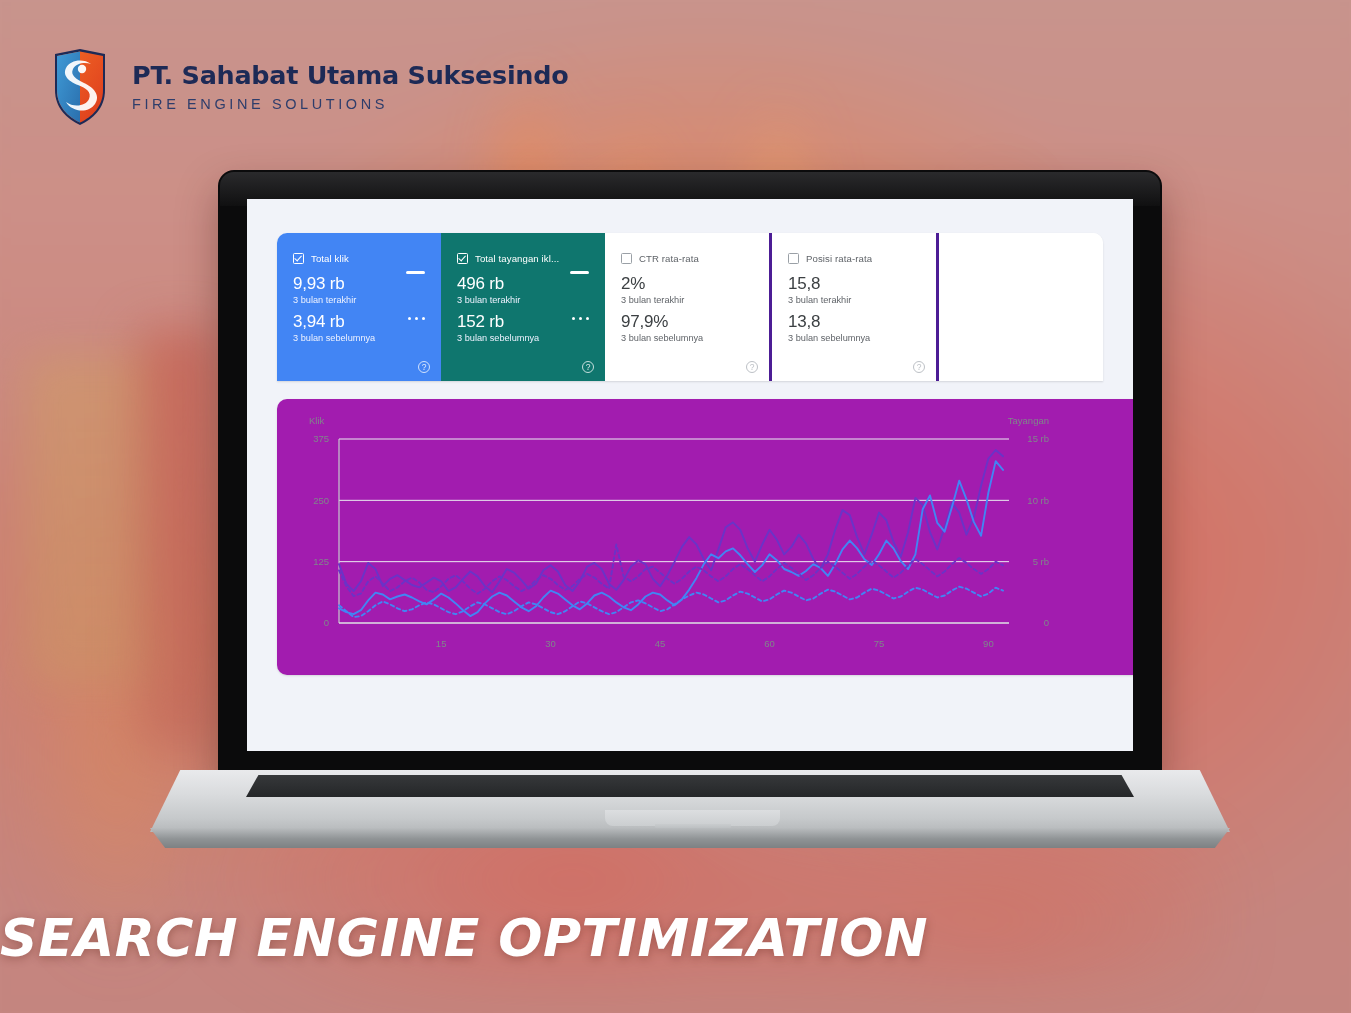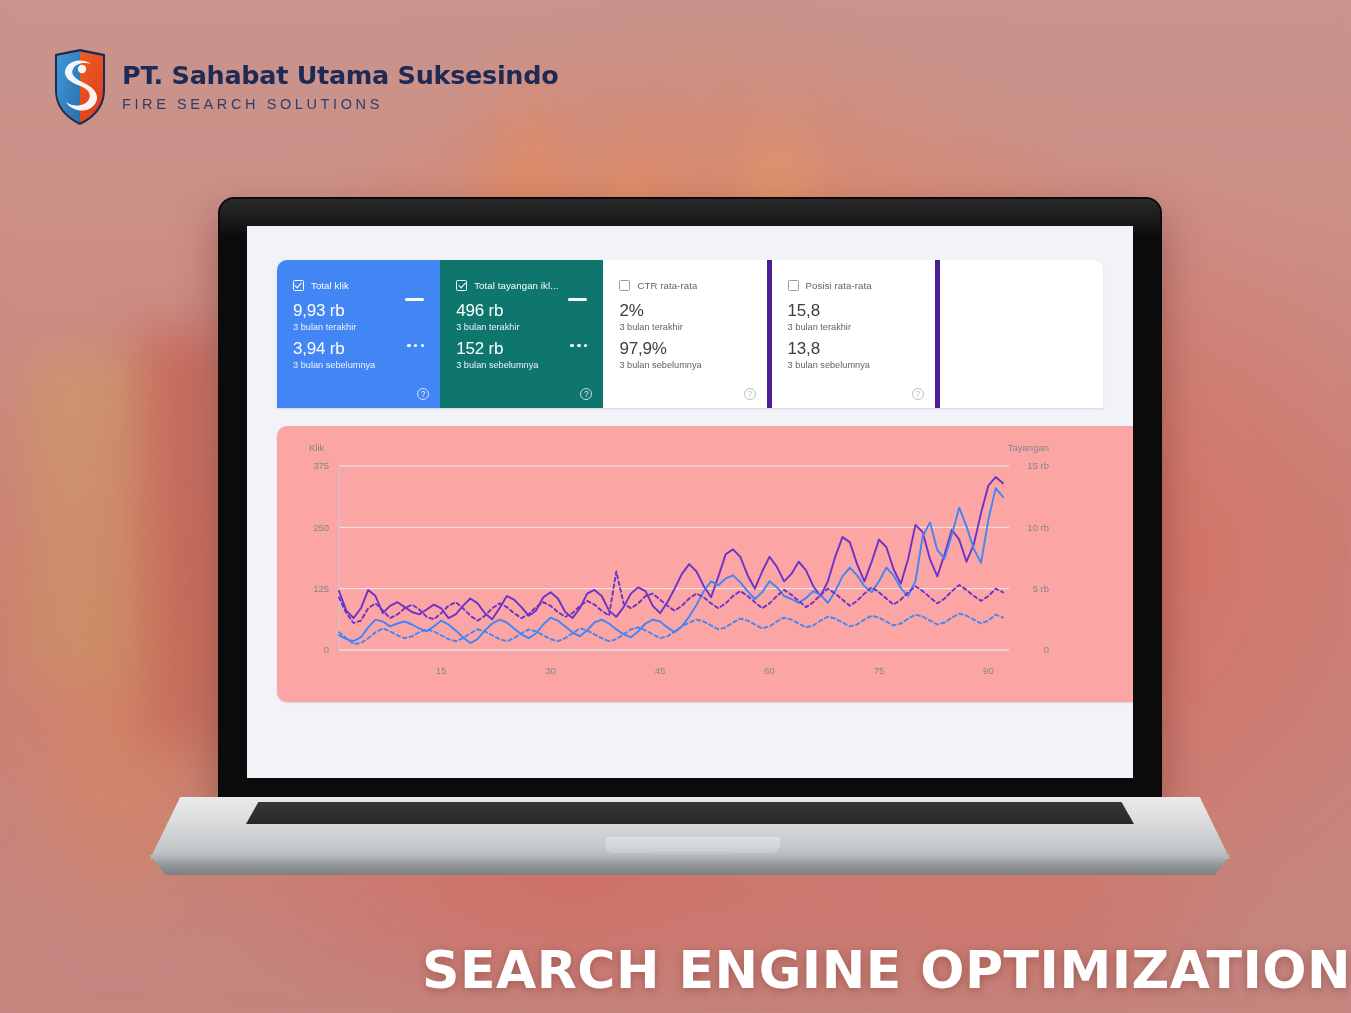--- a/index.html
+++ b/index.html
@@ -41,34 +41,34 @@
   }
   #bg .redglow{
     position:absolute;left:140px;top:600px;width:1080px;height:400px;
     background:radial-gradient(ellipse 540px 220px at 40% 70%, rgba(226,72,56,.55) 0%, rgba(226,72,56,0) 72%),
                radial-gradient(ellipse 420px 180px at 78% 80%, rgba(222,80,60,.42) 0%, rgba(222,80,60,0) 72%);
     filter:blur(30px);
   }
   #bg .veil{position:absolute;inset:0;background:rgba(198,138,132,.30);}
 
   
-  #logo{position:absolute;left:52px;top:48px;display:flex;align-items:center;gap:14px;}
+  #logo{position:absolute;left:52px;top:48px;display:flex;align-items:center;gap:24px;}
   #logo .shield{width:56px;height:78px;position:relative;}
   #logo .txt{display:flex;flex-direction:column;line-height:1;}
   #logo .name{
     font-family:"DejaVu Sans", sans-serif;font-weight:bold;font-size:25.5px;
     color:#1d2a56;letter-spacing:-0.3px;white-space:nowrap;
   }
   #logo .sub{
     font-family:"Liberation Sans", sans-serif;font-size:14.5px;color:#2e3d6b;
     letter-spacing:3.6px;margin-top:9px;white-space:nowrap;
   }
 
   
-  #laptop{position:absolute;left:218px;top:170px;width:944px;height:690px;margin-top:27px;}
+  #laptop{position:absolute;left:218px;top:170px;width:944px;height:690px;}
   #lid{
     position:absolute;left:0;top:0;width:944px;height:608px;
     background:#0b0b0c;border-radius:16px 16px 6px 6px;
     box-shadow:0 18px 40px rgba(60,20,16,.35);
   }
   #lid:before{
     content:"";position:absolute;left:2px;top:2px;right:2px;height:34px;
     border-radius:14px 14px 0 0;
     background:linear-gradient(180deg,#2a2a2c,#101011);
   }
@@ -101,21 +101,21 @@
   }
   #notch{
     position:absolute;left:505px;top:54px;width:76px;height:9px;
     background:linear-gradient(180deg,#c9ccce,#aeb2b4);border-radius:0 0 7px 7px;
   }
 
   
   #dash{position:absolute;left:0;top:0;width:886px;height:552px;padding:34px 30px 0 30px;box-sizing:border-box;}
   #cards{display:flex;width:826px;height:148px;border-radius:10px 10px 0 0;overflow:hidden;
          background:#fff;box-shadow:0 1px 2px rgba(60,64,67,.16);}
-  .card{flex:1;position:relative;padding:17px 16px 0 16px;box-sizing:border-box;border-right:5px solid #4c1d95;}
+  .card{flex:1;position:relative;padding:17px 16px 0 16px;box-sizing:border-box;border-right:3px solid #4c1d95;}
   .card:last-child{border-right:none;}
   .card.blue{background:#4285f4;border-right:none;}
   .card.purple{background:#0f766e;border-right:none;}
   .card.empty{background:#fff;}
   .card .head{display:flex;align-items:center;gap:7px;height:16px;}
   .cbx{width:11px;height:11px;border:1.6px solid #9aa0a6;border-radius:1.5px;display:inline-block;position:relative;box-sizing:border-box;}
   .card.blue .cbx,.card.purple .cbx{border-color:#fff;}
   .card.blue .cbx:after,.card.purple .cbx:after{
     content:"";position:absolute;left:2.4px;top:0.1px;width:3.2px;height:6.2px;
     border:solid #fff;border-width:0 1.6px 1.6px 0;transform:rotate(42deg);
@@ -127,28 +127,28 @@
   .card .p1,.card .p2{font-size:9.2px;color:#5f6368;margin-top:2px;}
   .card.blue .p1,.card.blue .p2,.card.purple .p1,.card.purple .p2{color:#eef2ff;}
   .card .v2{margin-top:8px;}
   .dash-ico{position:absolute;right:16px;top:38px;width:19px;height:3px;background:#fff;border-radius:2px;}
   .dots-ico{position:absolute;right:16px;top:84px;display:flex;gap:3.4px;}
   .dots-ico i{width:3.4px;height:3.4px;border-radius:50%;background:#fff;display:block;}
   .help-ico{position:absolute;right:11px;bottom:8px;width:12px;height:12px;border-radius:50%;
             border:1.3px solid #bdc1c6;color:#bdc1c6;font-size:8.5px;line-height:10px;text-align:center;box-sizing:border-box;}
   .card.blue .help-ico,.card.purple .help-ico{border-color:rgba(255,255,255,.75);color:rgba(255,255,255,.85);}
 
-  #chartcard{margin-top:18px;width:982px;height:276px;background:#fca5a5;border-radius:10px;
+  #chartcard{margin-top:18px;width:982px;height:276px;background:#a21caf;border-radius:10px;
              box-shadow:0 1px 2px rgba(60,64,67,.16);position:relative;}
   #plot{position:absolute;left:0;top:0;width:826px;height:276px;}
 
   
   #caption{
-    position:absolute;left:0;top:940px;width:1351px;text-align:right;
-    font-family:"DejaVu Sans", sans-serif;font-weight:bold;
+    position:absolute;left:0;top:908px;width:1351px;text-align:left;
+    font-family:"DejaVu Sans", sans-serif;font-weight:bold;font-style:italic;
     font-size:52px;color:#ffffff;letter-spacing:.5px;
     text-shadow:0 2px 10px rgba(90,30,20,.35);
   }
 </style>
 </head>
 <body>
 
 <div id="bg">
   <div class="layer base"></div>
   <div class="layer flames"></div>
@@ -173,21 +173,21 @@
       </defs>
       <path d="M3 6 L28 1 L53 6 L53 42 C53 60 41 71 28 77 C15 71 3 60 3 42 Z" fill="#1d2a56"></path>
       <path d="M5 8 L28 3.5 L51 8 L51 42 C51 58.5 40 69 28 74.5 C16 69 5 58.5 5 42 Z" fill="url(#gorg)"></path>
       <path d="M5 8 L28 3.5 L28 74.5 C16 69 5 58.5 5 42 Z" fill="url(#gblue)"></path>
       <path d="M39 16 C31 10 18 12 14 20 C10 28 18 34 26 37 C34 40 40 44 37 51 C34 58 22 60 14 54 C20 64 36 66 43 56 C49 47 41 39 32 35 C24 31 18 27 21 21 C24 15 33 14 39 16 Z" fill="#ffffff" opacity=".93"></path>
       <circle cx="30" cy="21" r="4.2" fill="#ffffff" opacity=".95"></circle>
     </svg>
   </div>
   <div class="txt">
     <div class="name">PT. Sahabat Utama Suksesindo</div>
-    <div class="sub">FIRE SEARCH SOLUTIONS</div>
+    <div class="sub">FIRE ENGINE SOLUTIONS</div>
   </div>
 </div>
 
 <div id="laptop">
   <div id="lid">
     <div id="screen">
 
       <div id="dash">
 
         <div id="cards">

